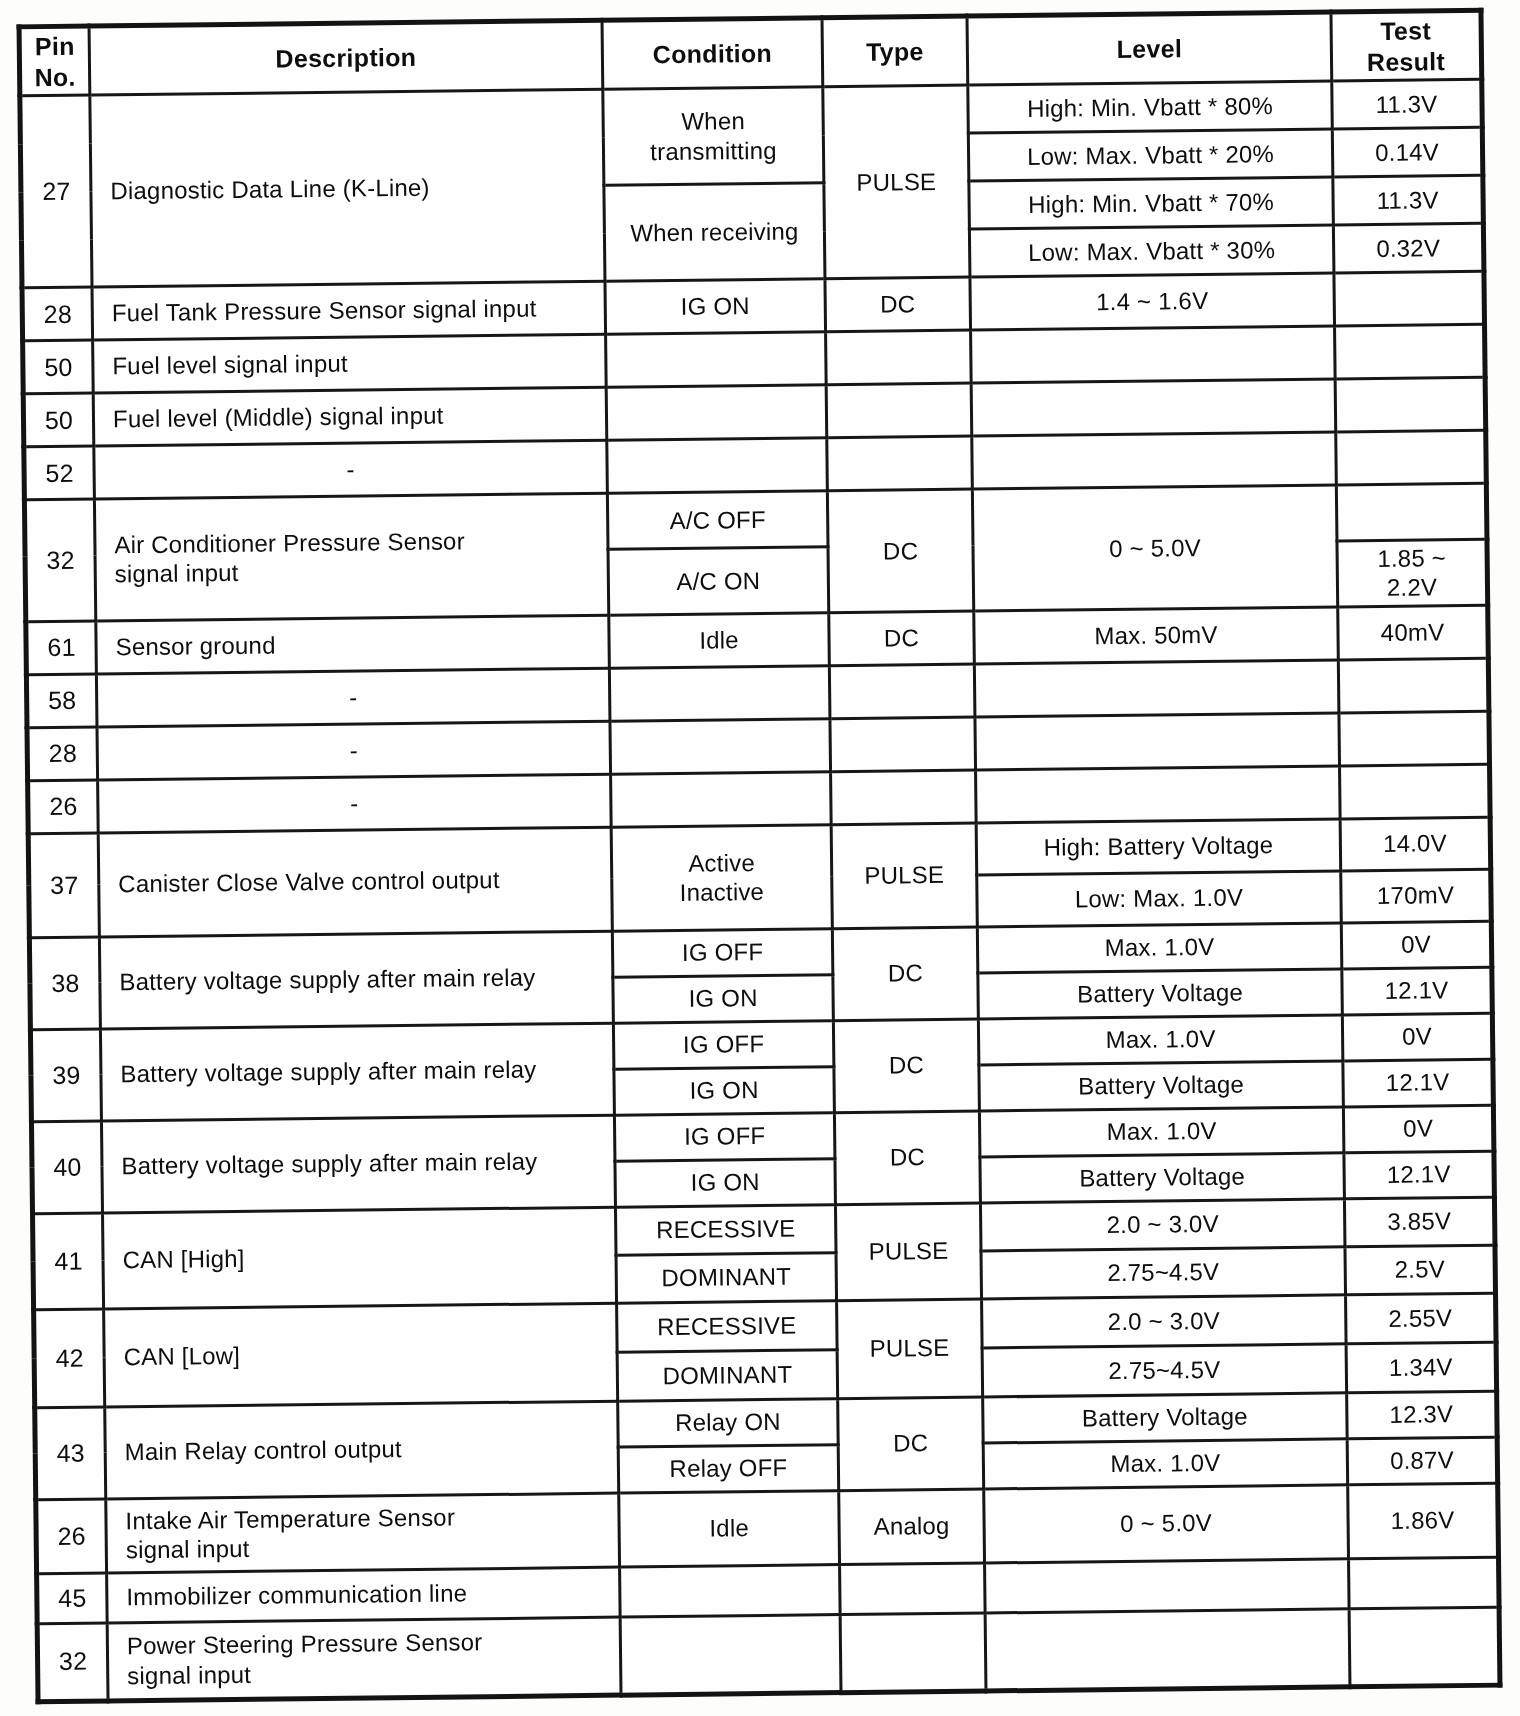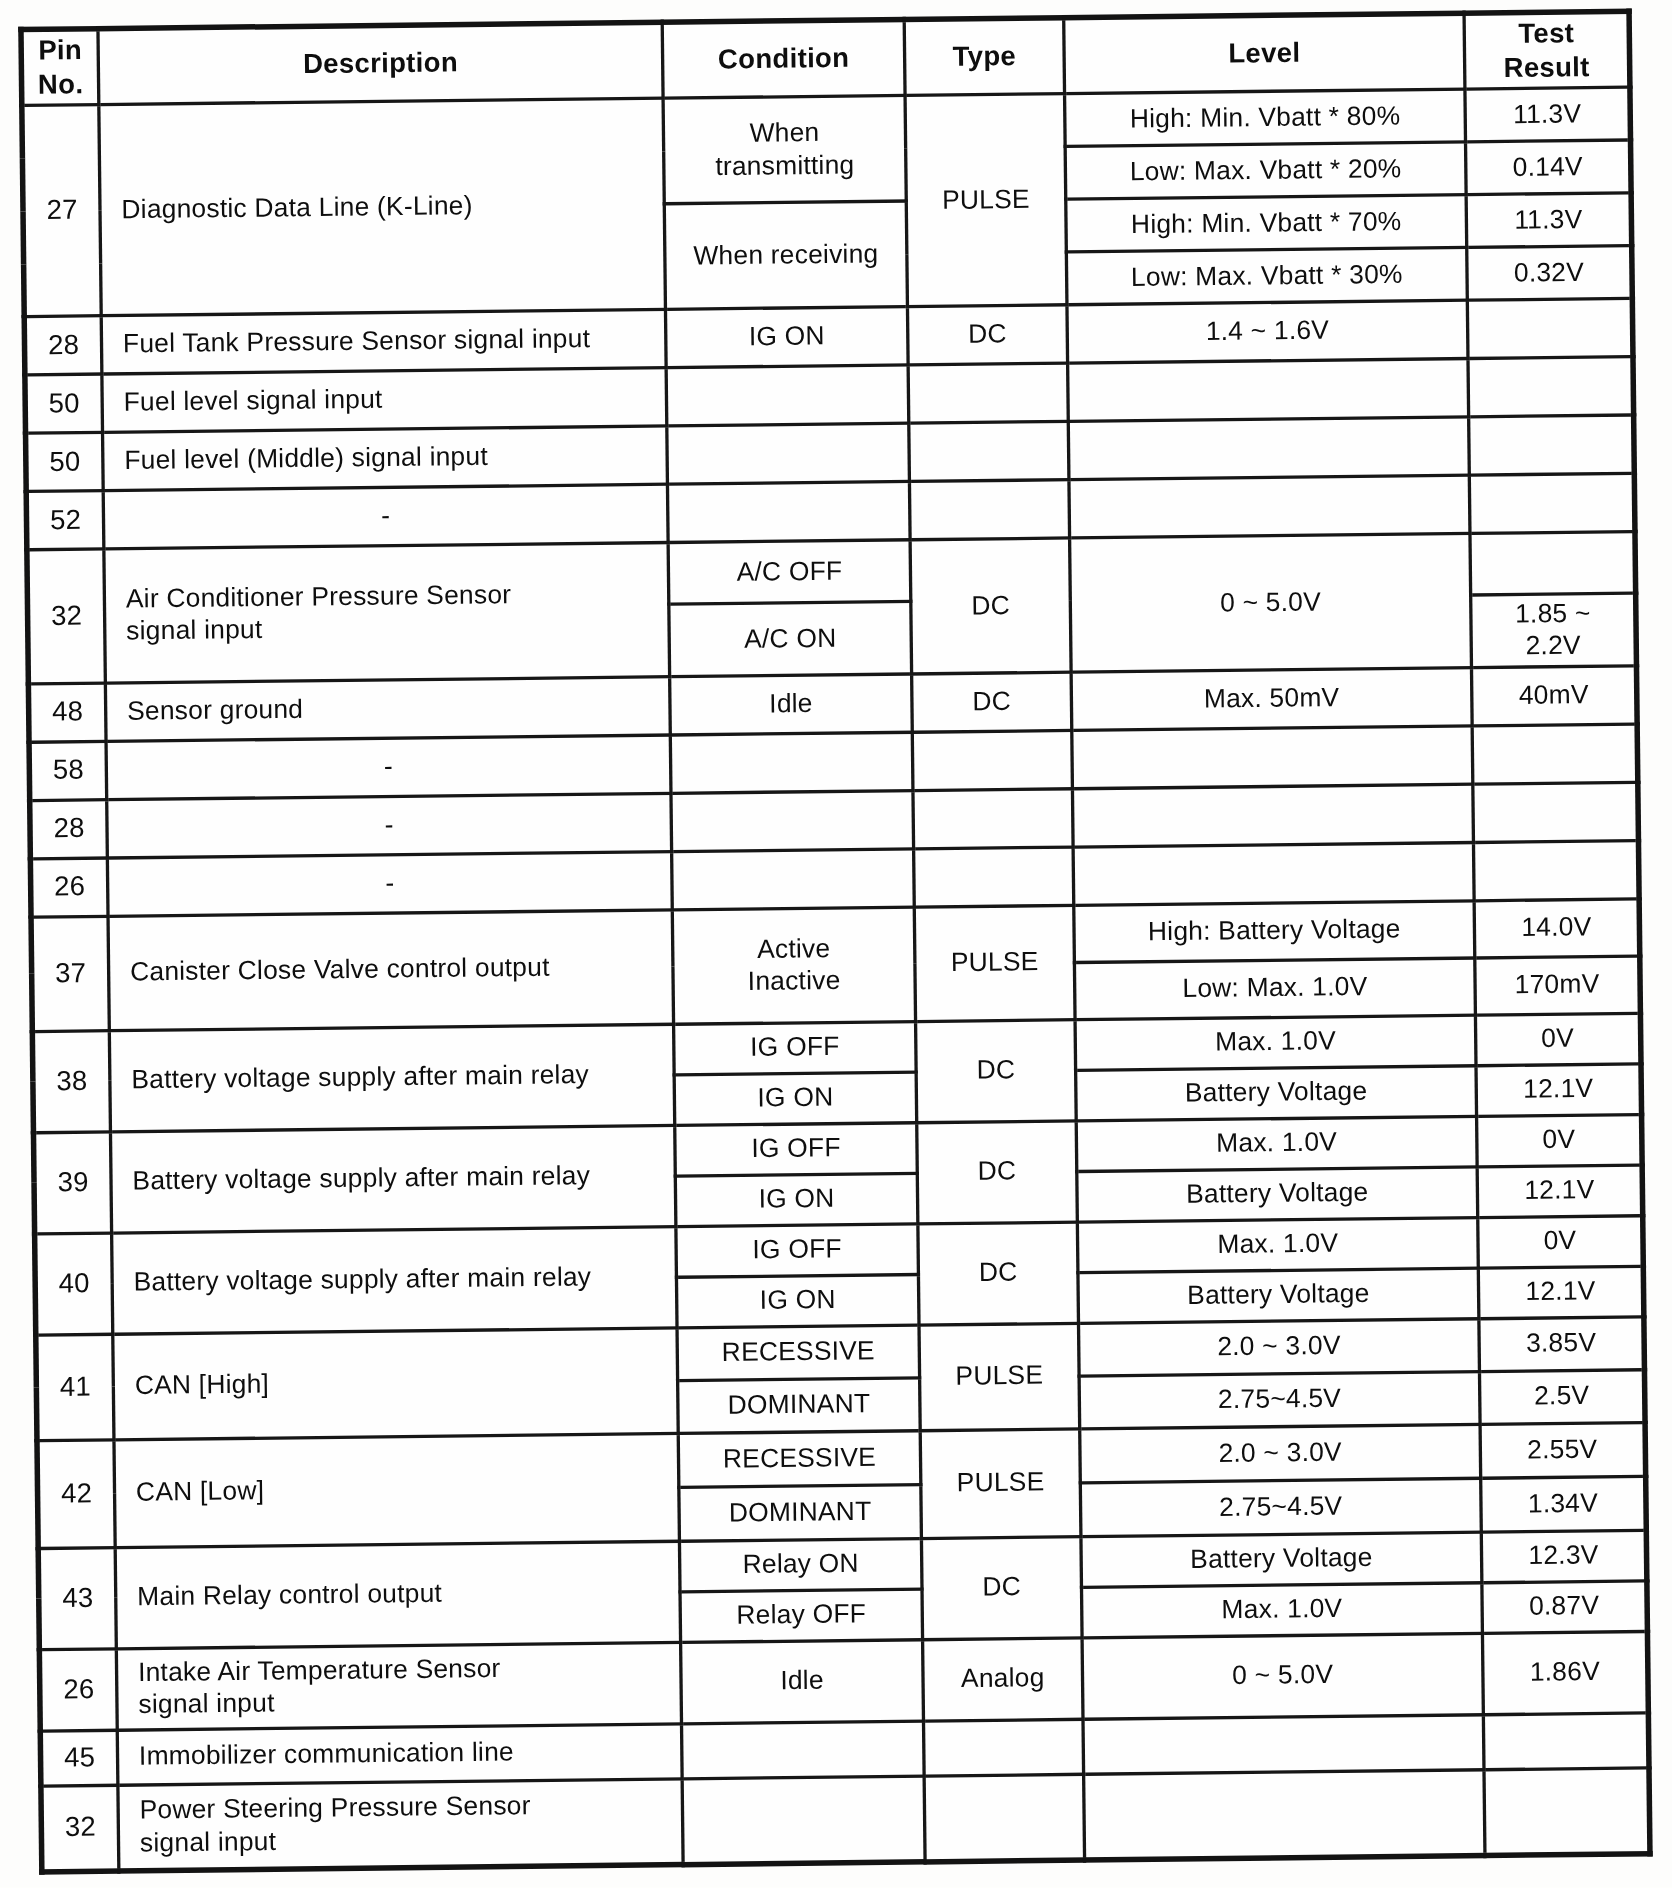--- a/index.html
+++ b/index.html
@@ -141,21 +141,21 @@
     <td rowspan="2">0 ~ 5.0V</td>
     <td></td>
   </tr>
   <tr style="height:56px">
     <td>A/C ON</td>
     <td>1.85 ~
 2.2V</td>
   </tr>
 
   <tr style="height:53px">
-    <td class="pin">48</td>
+    <td class="pin">61</td>
     <td class="desc">Sensor ground</td>
     <td>Idle</td>
     <td>DC</td>
     <td>Max. 50mV</td>
     <td>40mV</td>
   </tr>
 
   <tr style="height:53px">
     <td class="pin">58</td>
     <td class="desc c">-</td>

